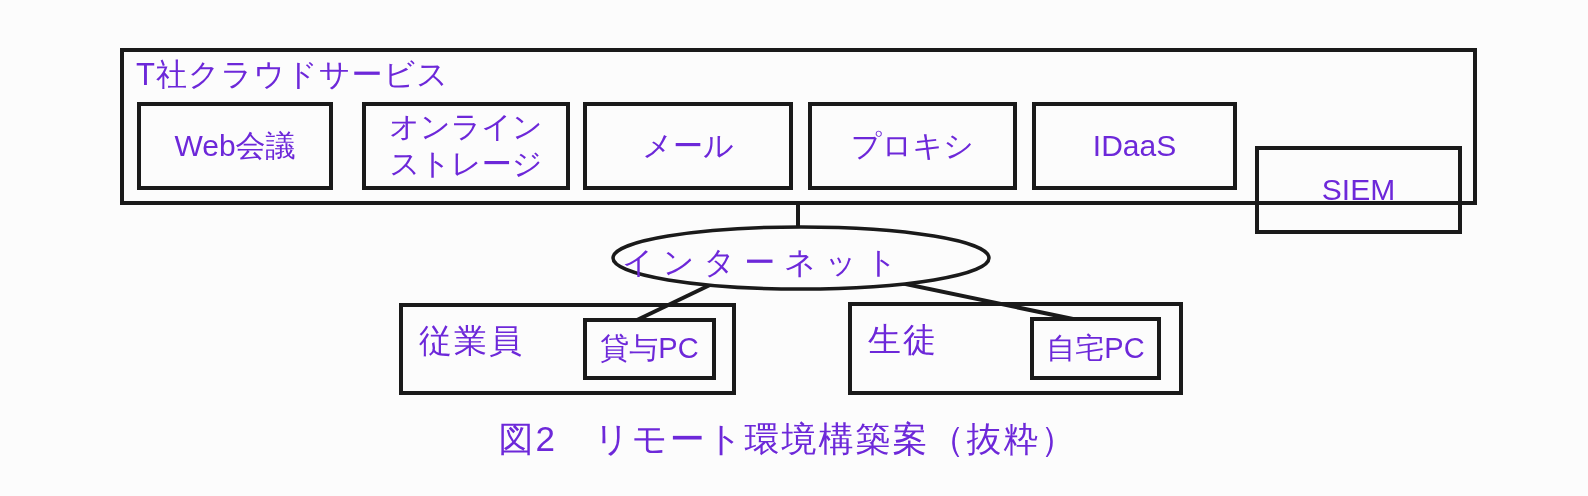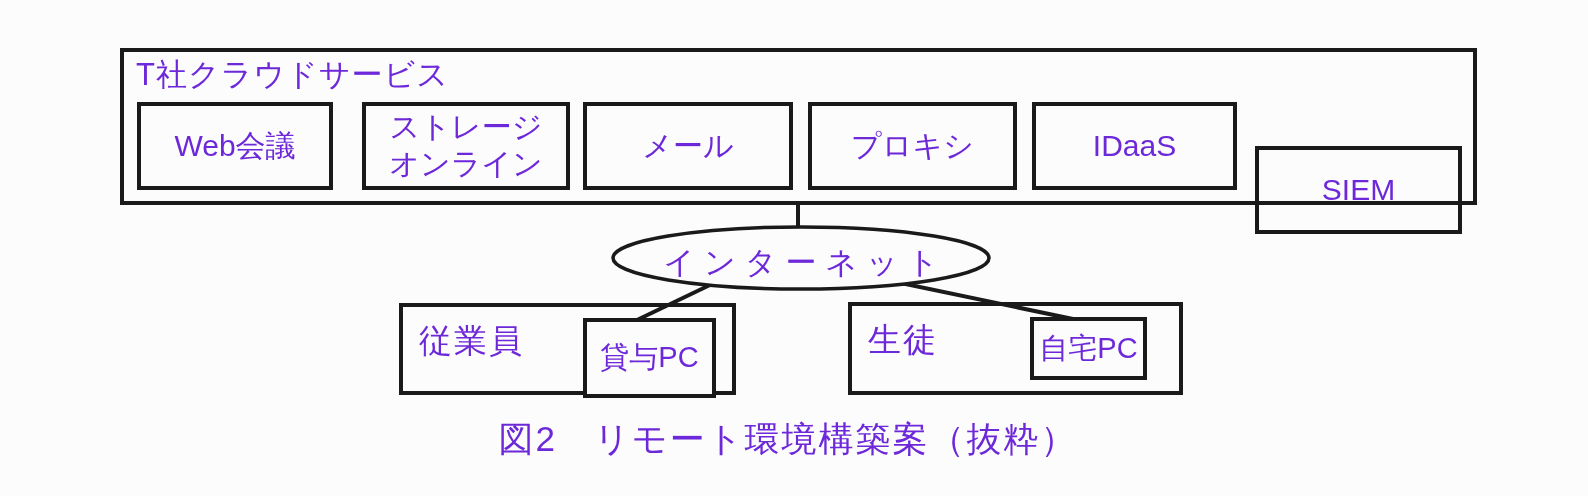--- a/index.html
+++ b/index.html
@@ -32,43 +32,43 @@
   }
   .sbox-1 { left:13px;   width:196px; }
   .sbox-2 { left:238px;  width:208px; }
   .sbox-3 { left:459px;  width:210px; }
   .sbox-4 { left:684px;  width:209px; }
   .sbox-5 { left:908px;  width:205px; }
   .sbox-6 { left:1131px; width:207px;margin-top:44px; }
 
   .internet-label {
     position:absolute; left:613px; top:242px; width:376px;
-    text-align:center; font-size:31px; letter-spacing:9px;
+    text-align:left; font-size:31px; letter-spacing:9px;
     text-indent:9px; white-space:nowrap;
   }
 
   .client-box {
     position:absolute;
     border:4px solid #1a1a1a; box-sizing:border-box;
   }
   .client-box.employee { left:383px; top:303px; width:337px; height:92px;margin-left:16px; }
   .client-box.student  { left:848px; top:302px; width:335px; height:93px; }
   .group-label {
     position:absolute; left:16px; top:12px;
     font-size:33px; letter-spacing:2px; white-space:nowrap;
   }
   .device-box {
     position:absolute;
     border:4px solid #1a1a1a; box-sizing:border-box;
     background:#fcfcfc;
     display:flex; align-items:center; justify-content:center;
     font-size:29px; white-space:nowrap;
   }
-  .device-box.loaned { left:180px; top:11px; width:133px; height:80px; }
-  .device-box.home   { left:178px; top:11px; width:117px; height:63px;text-align:center; }
+  .device-box.loaned { left:180px; top:11px; width:133px; height:62px; }
+  .device-box.home   { left:178px; top:11px; width:131px; height:63px;text-align:center; }
 
   .caption {
     position:absolute; left:0; top:416px; width:1576px;
     text-align:center; font-size:35px; letter-spacing:2px;
     white-space:nowrap;
   }
 </style>
 </head>
 <body>
 
@@ -85,22 +85,22 @@
     <ellipse cx="801" cy="258" rx="188" ry="31" fill="#fcfcfc" stroke="#1a1a1a" stroke-width="3.5"></ellipse>
   </svg>
 
   <div class="outer-box">
     <div class="cloud-title">T社クラウドサービス</div>
 
     <div class="sbox sbox-1">
       <span>Web会議</span>
     </div>
     <div class="sbox sbox-2">
+      <span>オンライン</span>
       <span>ストレージ</span>
-      <span>オンライン</span>
     </div>
     <div class="sbox sbox-3">
       <span>メール</span>
     </div>
     <div class="sbox sbox-4">
       <span>プロキシ</span>
     </div>
     <div class="sbox sbox-5">
       <span>IDaaS</span>
     </div>

